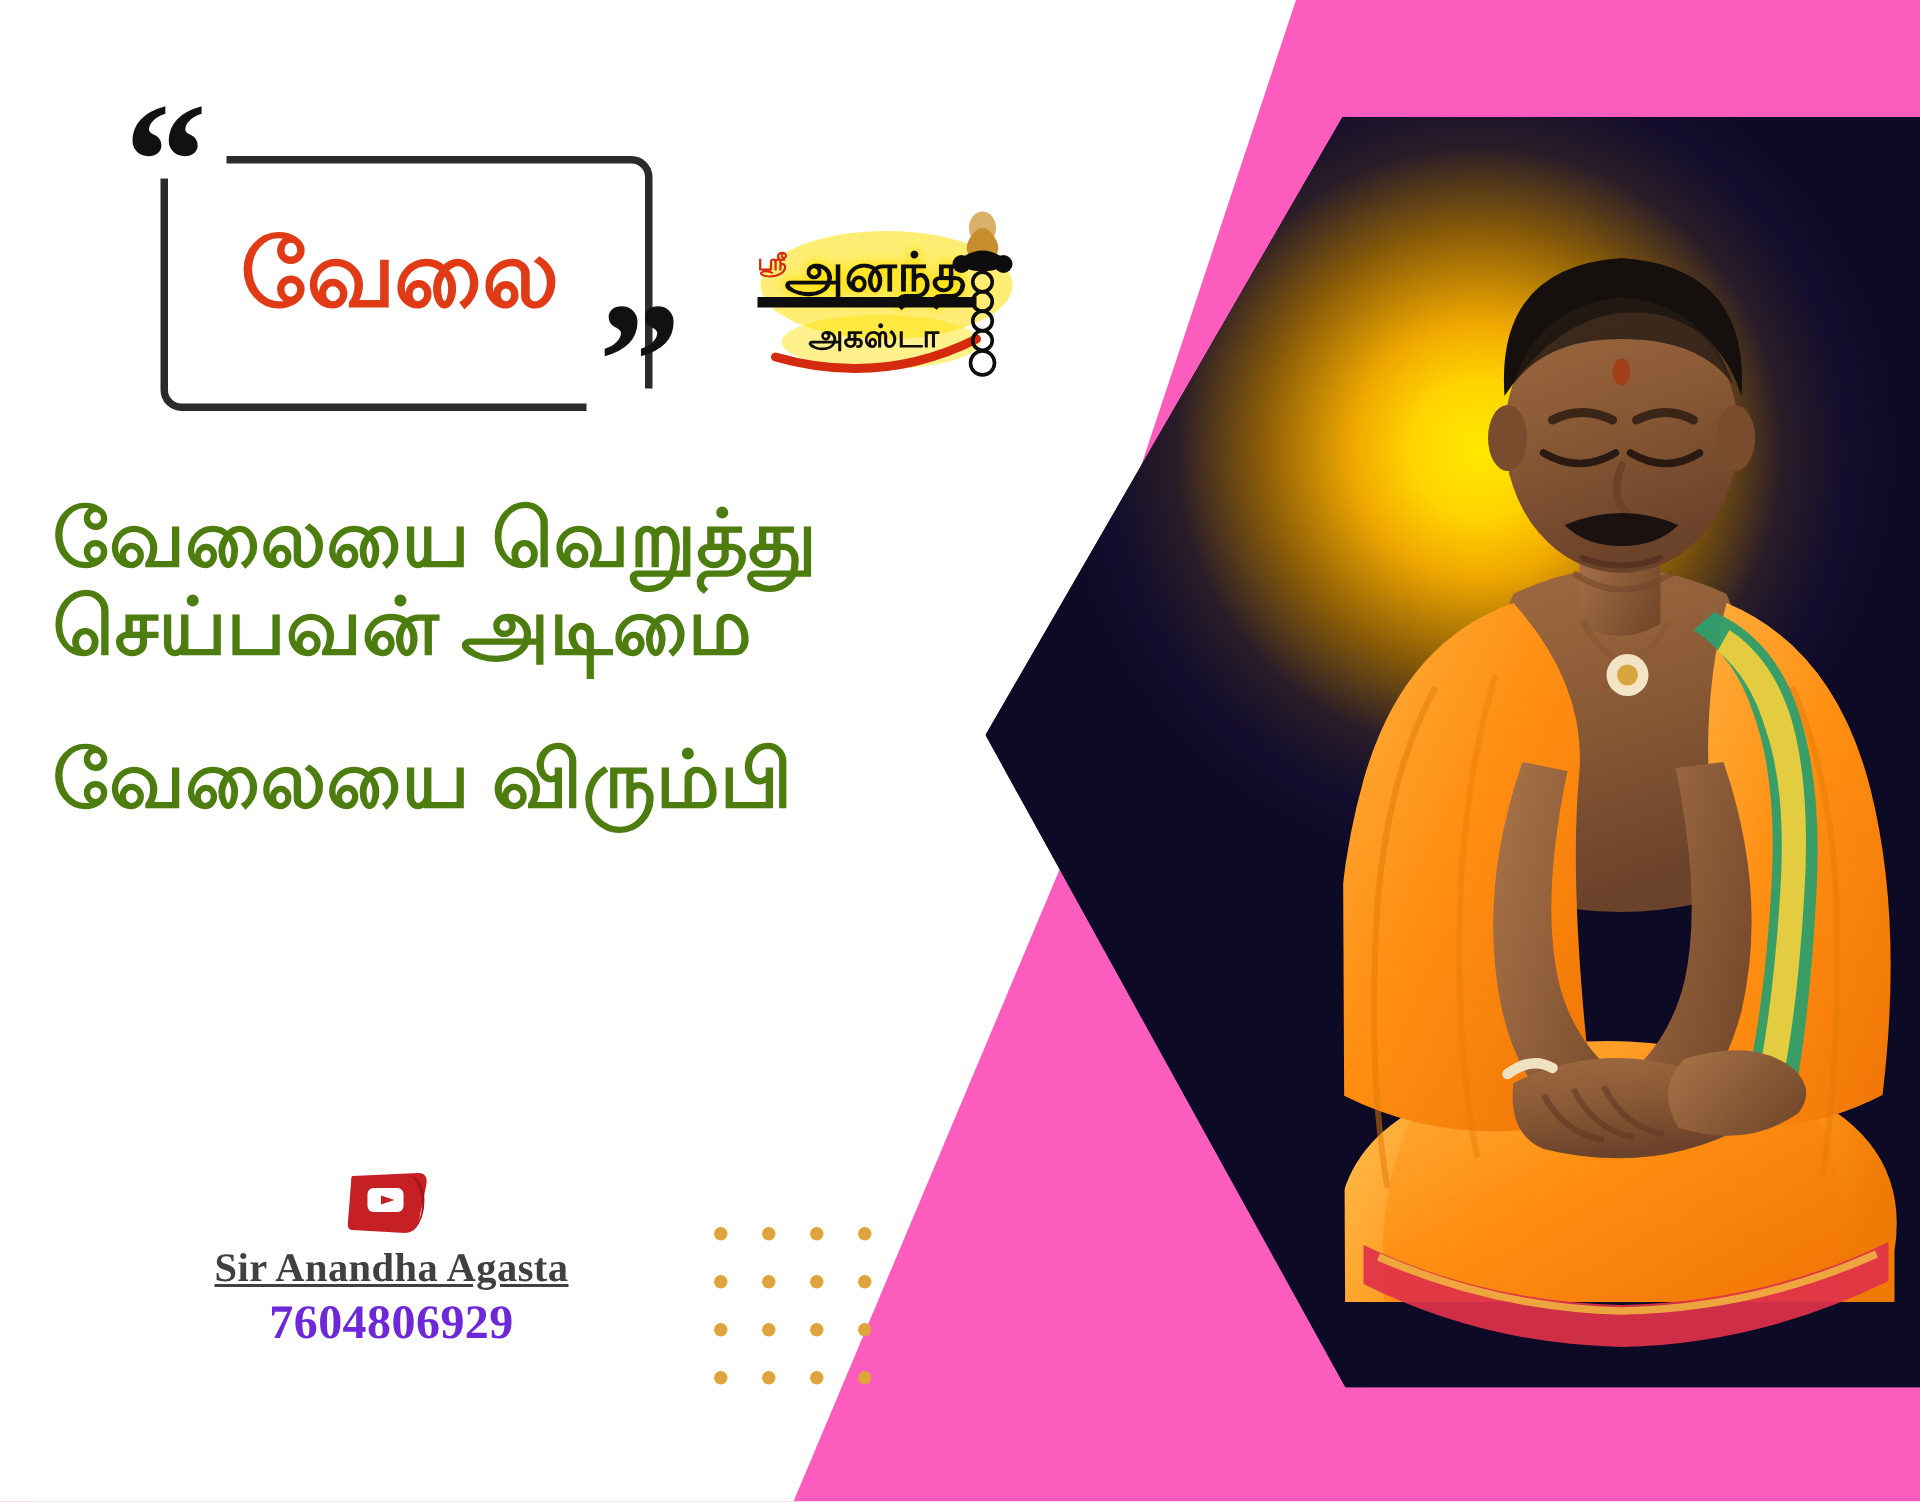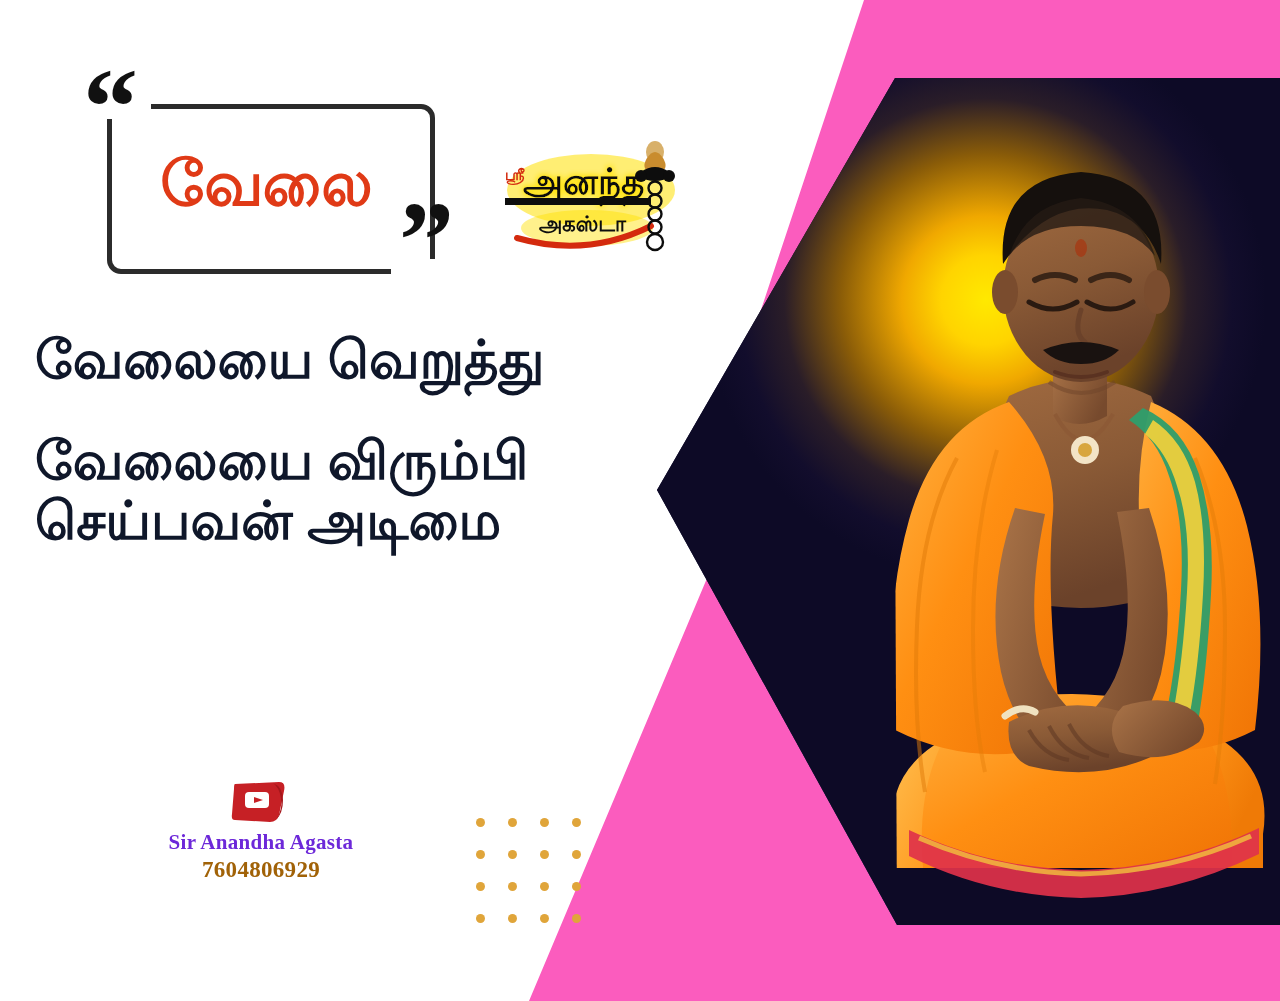--- a/index.html
+++ b/index.html
@@ -87,38 +87,38 @@
   .logo{
     position:absolute;left:478px;top:132px;width:190px;height:130px;z-index:7;
   }
   .logo svg{display:block;}
 
   
   .lines{
     position:absolute;left:14px;top:330px;width:640px;z-index:6;
   }
   .line{
-    color:#0f172a;font-weight:700;
+    color:#4d7c0f;font-weight:700;
     font-family:"Liberation Sans","DejaVu Sans",sans-serif;
     font-size:53px;line-height:1.12;white-space:nowrap;
   }
   .line.sp{margin-top:42px;}
 
   
   .footer{
     position:absolute;left:0;top:778px;width:480px;z-index:6;
     display:flex;flex-direction:column;align-items:center;
   }
   .yt-icon{width:64px;height:44px;}
   .signature{
-    margin-top:8px;color:#6d28d9;font-size:21px;font-weight:700;
-    font-family:"Liberation Serif","DejaVu Serif",serif;letter-spacing:.3px;
+    margin-top:8px;color:#404040;font-size:27px;font-weight:700;
+    font-family:"Liberation Serif","DejaVu Serif",serif;letter-spacing:.3px;text-decoration:underline;
   }
   .phone{
-    margin-top:2px;color:#a16207;font-size:23px;font-weight:700;
+    margin-top:2px;color:#6d28d9;font-size:32px;font-weight:700;
     font-family:"Liberation Serif","DejaVu Serif",serif;letter-spacing:.3px;
   }
 </style>
 </head>
 <body>
 
 <div class="poster">
 
   <div class="pink-band"></div>
   <div class="dark-panel"></div>
@@ -274,22 +274,22 @@
           <circle cx="156" cy="82" r="6.5"></circle>
           <circle cx="156" cy="95" r="6.5"></circle>
           <circle cx="156" cy="110" r="8"></circle>
         </g>
       </g>
     </svg>
   </div>
 
   <div class="lines">
     <div class="line">வேலையை வெறுத்து</div>
+    <div class="line">செய்பவன் அடிமை</div>
     <div class="line sp">வேலையை விரும்பி</div>
-    <div class="line">செய்பவன் அடிமை</div>
   </div>
 
   <div class="footer">
     <svg class="yt-icon" viewBox="0 0 64 44" xmlns="http://www.w3.org/2000/svg">
       <path d="M6 6 L50 4 q7 0 5 9 l-5 24 q-2 7 -9 7 L6 42 q-4 0 -3 -6 L5 11 q0 -5 1 -5 z" fill="#c62025"></path>
       <path d="M44 5 q10 4 10 17 q0 13 -7 20 q7 -11 5 -22 q-2 -11 -8 -15 z" fill="#a5161b"></path>
       <rect x="16" y="14" width="24" height="16" rx="4" fill="#ffffff"></rect>
       <path d="M25 19 l9 3 l-9 3 z" fill="#c62025"></path>
     </svg>
     <div class="signature">Sir Anandha Agasta</div>

